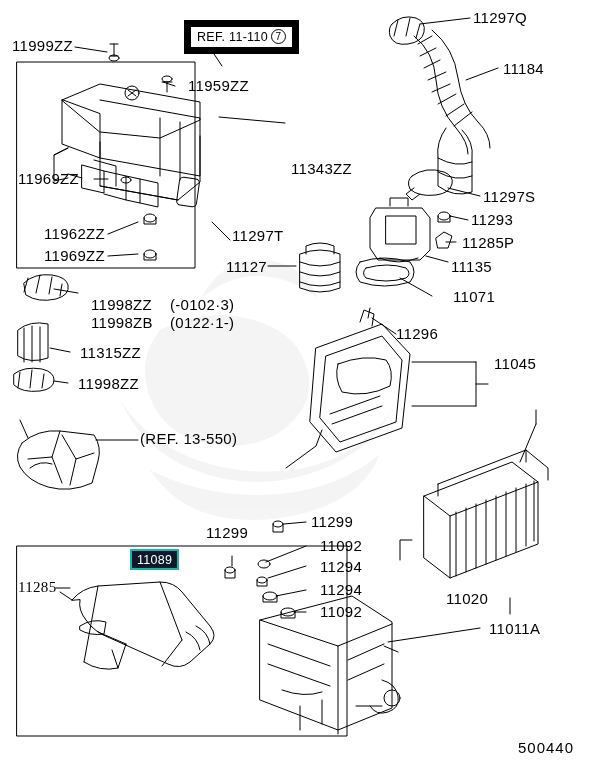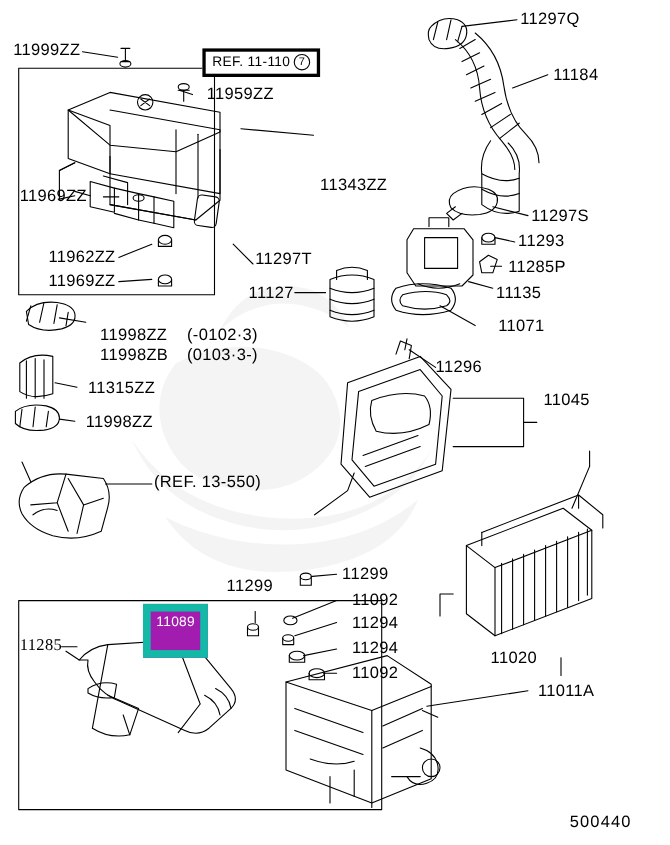--- a/index.html
+++ b/index.html
@@ -17,38 +17,37 @@
     position:absolute;
     font-family:"Liberation Sans", sans-serif;
     font-size:15px;
     letter-spacing:0.3px;
     white-space:nowrap;
     color:#000;
   }
   .lbl.code{font-size:15px;letter-spacing:1px;}
   .hl{
     position:absolute;
-    background:#a21caf;
+    background:#0f172a;
     color:#ffffff;
     font-family:"Liberation Sans", sans-serif;
     font-size:12.5px;
     letter-spacing:0.3px;
-    padding:2px 5px 19px 5px;
-    border:7px solid #14b8a6;
+    padding:2px 5px 1px 5px;
+    border:2px solid #14b8a6;
     white-space:nowrap;
   }
   .refbox{
     position:absolute;
-    border:3px solid #000000;
+    border:7px solid #000000;
     background:#fff;
     font-size:12.5px;
     padding:2px 6px 3px 6px;
     white-space:nowrap;
     letter-spacing:0.3px;
-    margin-top:24px;
   }
   .circnum{
     display:inline-block;
     border:1px solid #000;
     border-radius:50%;
     width:13px;height:13px;
     line-height:13px;
     text-align:center;
     font-size:10px;
     margin-left:3px;
@@ -257,21 +256,21 @@
   <div class="lbl" style="left:471px;top:211px;">11293</div>
   <div class="lbl" style="left:462px;top:234px;">11285P</div>
   <div class="lbl" style="left:451px;top:258px;">11135</div>
   <div class="lbl" style="left:437px;top:288px;margin-left:16px;">11071</div>
   <div class="lbl" style="left:396px;top:325px;">11296</div>
   <div class="lbl" style="left:494px;top:355px;">11045</div>
 
   <div class="lbl" style="left:91px;top:296px;">11998ZZ</div>
   <div class="lbl" style="left:170px;top:296px;">(-0102·3)</div>
   <div class="lbl" style="left:91px;top:314px;">11998ZB</div>
-  <div class="lbl" style="left:170px;top:314px;">(0103·3-)</div>
+  <div class="lbl" style="left:170px;top:314px;">(0122·1-)</div>
   <div class="lbl" style="left:80px;top:344px;">11315ZZ</div>
   <div class="lbl" style="left:78px;top:375px;">11998ZZ</div>
   <div class="lbl" style="left:140px;top:430px;">(REF. 13-550)</div>
 
   <div class="lbl" style="left:206px;top:524px;">11299</div>
   <div class="lbl" style="left:311px;top:513px;">11299</div>
   <div class="lbl" style="left:320px;top:537px;">11092</div>
   <div class="lbl" style="left:320px;top:558px;">11294</div>
   <div class="lbl" style="left:320px;top:581px;">11294</div>
   <div class="lbl" style="left:320px;top:603px;">11092</div>

